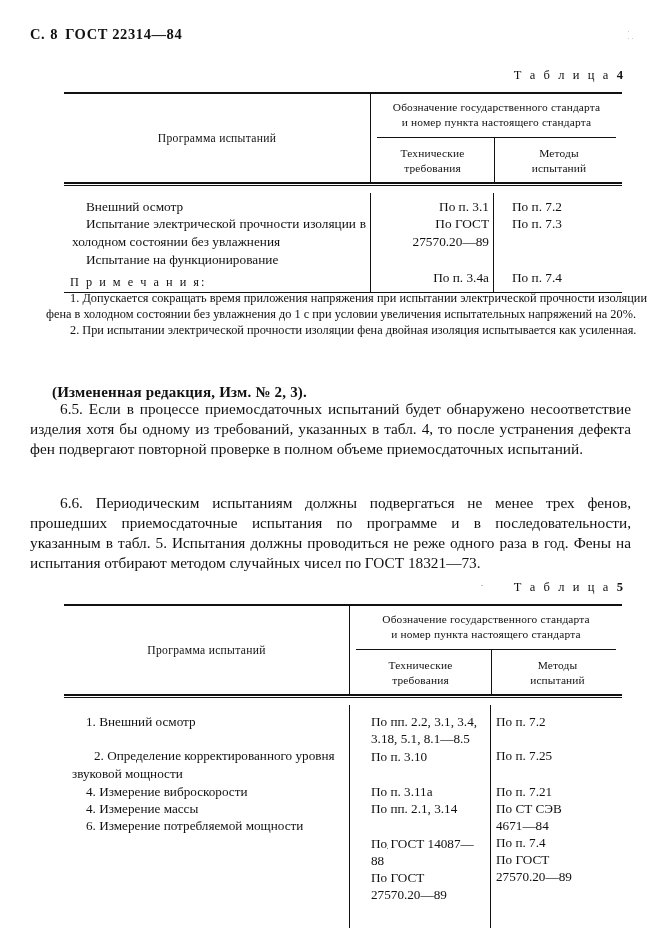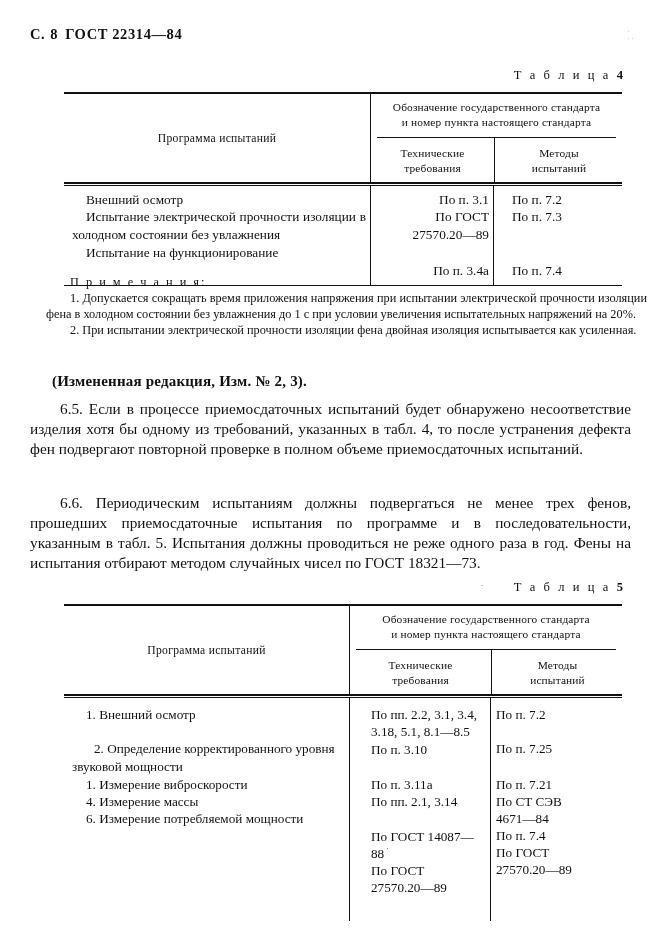--- a/index.html
+++ b/index.html
@@ -111,20 +111,21 @@
     line-height: 1.32;
     padding: 8px 4px 6px 4px;
   }
   .vline-l { border-left: 1.6px solid #111; }
 
   .body-grid {
     display: grid;
     width: 558px;
     margin-left: 64px;
     box-sizing: border-box;
+    margin-top: 7px;
   }
   .cell {
     font-size: 13.2px;
     line-height: 1.30;
     padding: 5px 4px 6px 6px;
     box-sizing: border-box;
   }
   .cell.prog { padding-left: 8px; }
   .cell p { margin: 0; }
   .tbl4 .cell { font-size: 13.3px; }
@@ -244,21 +245,21 @@
 
     <div class="rule-thin"></div>
   </div>
 
   <div class="notes" style="position:absolute; top:266px; left:16px; width:601px;">
     <p class="note-title">П р и м е ч а н и я:</p>
     <p class="n-item">1. Допускается сокращать время приложения  напряжения при испытании электрической прочности изоляции фена в холодном состоянии без увлажнения до 1 с при условии увеличения испытательных напряжений на 20%.</p>
     <p class="n-item">2. При испытании электрической прочности изоляции фена двойная изоляция испытывается как усиленная.</p>
   </div>
 
-  <div class="amend" style="position:absolute; top:355px; left:0;">(Измененная редакция, Изм. № 2, 3).</div>
+  <div class="amend" style="position:absolute; top:366px; left:0;">(Измененная редакция, Изм. № 2, 3).</div>
 
   <div class="para" style="position:absolute; top:386px; left:0; width:601px;">6.5. Если в процессе приемосдаточных испытаний будет обнаружено несоответствие изделия хотя бы одному из требований, указанных в табл. 4, то после устранения дефекта фен подвергают повторной проверке в полном объеме приемосдаточных испытаний.</div>
 
   <div class="para p66" style="position:absolute; top:476px; left:0; width:601px;">6.6. Периодическим испытаниям должны подвергаться не менее трех фенов, прошедших приемосдаточные испытания по программе и в последовательности, указанным в табл. 5. Испытания должны проводиться не реже одного раза в год. Фены на испытания отбирают методом случайных чисел по ГОСТ 18321—73.</div>
 
   <div style="position:absolute; top:580px; left:0; width:661px;">
 
     <div class="tbl-caption">
       <span class="dot-mark" style="position:relative; left:-22px; top:-3px;">·</span>
       <span>Т а б л и ц а</span>
@@ -288,21 +289,21 @@
       </div>
     </div>
 
     <div class="rule-double"></div>
 
     <div class="body-grid" style="grid-template-columns: 285px 141px 132px;">
 
       <div class="cell prog" style="padding-top:8px;">
         <p class="indent-sm">1. Внешний осмотр</p>
         <p class="indent" style="margin-top:17px;">2. Определение корректированного уровня звуковой мощности</p>
-        <p class="indent-sm" style="margin-top:1px;">1. Измерение виброскорости</p>
+        <p class="indent-sm" style="margin-top:1px;">4. Измерение виброскорости</p>
         <p class="indent-sm">4. Измерение массы</p>
         <p class="indent-sm just">6. Измерение потребляемой мощности</p>
       </div>
 
       <div class="cell vline-l" style="padding-top:8px; padding-left:21px;">
         <p>По пп. 2.2, 3.1, 3.4,</p>
         <p>3.18, 5.1, 8.1—8.5</p>
         <p>По п. 3.10</p>
         <p style="margin-top:18px;">По п. 3.11а</p>
         <p>По пп. 2.1, 3.14</p>

